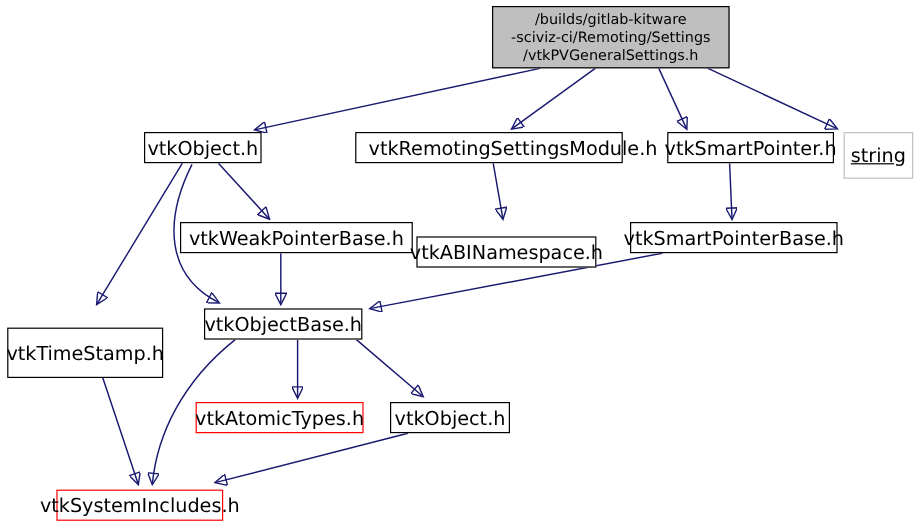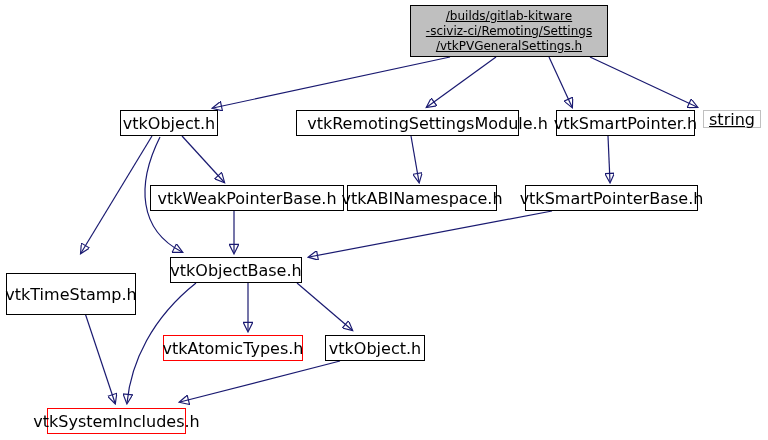--- a/index.html
+++ b/index.html
@@ -36,35 +36,35 @@
     <path d="M608,136 L610,182" marker-end="url(#arrow)"></path>
     <path d="M234,211 L234,253" marker-end="url(#arrow)"></path>
     <path d="M552,211 L309,257" marker-end="url(#arrow)"></path>
     <path d="M248,283 L248,331" marker-end="url(#arrow)"></path>
     <path d="M297,283 L352,330" marker-end="url(#arrow)"></path>
     <path d="M196,283 C152,318 131,362 127,403" marker-end="url(#arrow)"></path>
     <path d="M75,283 L115,403" marker-end="url(#arrow)"></path>
     <path d="M340,361 L180,402" marker-end="url(#arrow)"></path>
   </svg>
 
-  <div class="node root" style="left:410px;top:5px;width:198px;height:52px;text-decoration:underline;">/builds/gitlab-kitware
+  <div class="node root" style="left:410px;top:5px;width:198px;height:52px;">/builds/gitlab-kitware
 -sciviz-ci/Remoting/Settings
 /vtkPVGeneralSettings.h</div>
 
   <div class="node" style="left:120px;top:110px;width:98px;height:26px;">vtkObject.h</div>
 
   <div class="node" style="left:296px;top:110px;width:223px;height:26px;padding-left:40px;">vtkRemotingSettingsModule.h</div>
 
   <div class="node" style="left:556px;top:110px;width:139px;height:26px;">vtkSmartPointer.h</div>
 
-  <div class="node external" style="left:703px;top:110px;width:58px;height:18px;text-decoration:underline;">string</div>
+  <div class="node external" style="left:703px;top:110px;width:58px;height:39px;text-decoration:underline;">string</div>
 
   <div class="node" style="left:150px;top:185px;width:194px;height:26px;">vtkWeakPointerBase.h</div>
 
-  <div class="node" style="left:347px;top:185px;width:150px;height:26px;">vtkABINamespace.h</div>
+  <div class="node" style="left:347px;top:197px;width:150px;height:26px;">vtkABINamespace.h</div>
 
   <div class="node" style="left:525px;top:185px;width:173px;height:26px;">vtkSmartPointerBase.h</div>
 
   <div class="node" style="left:6px;top:273px;width:130px;height:42px;">vtkTimeStamp.h</div>
 
   <div class="node truncated" style="left:163px;top:335px;width:140px;height:26px;">vtkAtomicTypes.h</div>
 
   <div class="node" style="left:170px;top:257px;width:132px;height:26px;">vtkObjectBase.h</div>
 
   <div class="node" style="left:325px;top:335px;width:100px;height:26px;">vtkObject.h</div>

